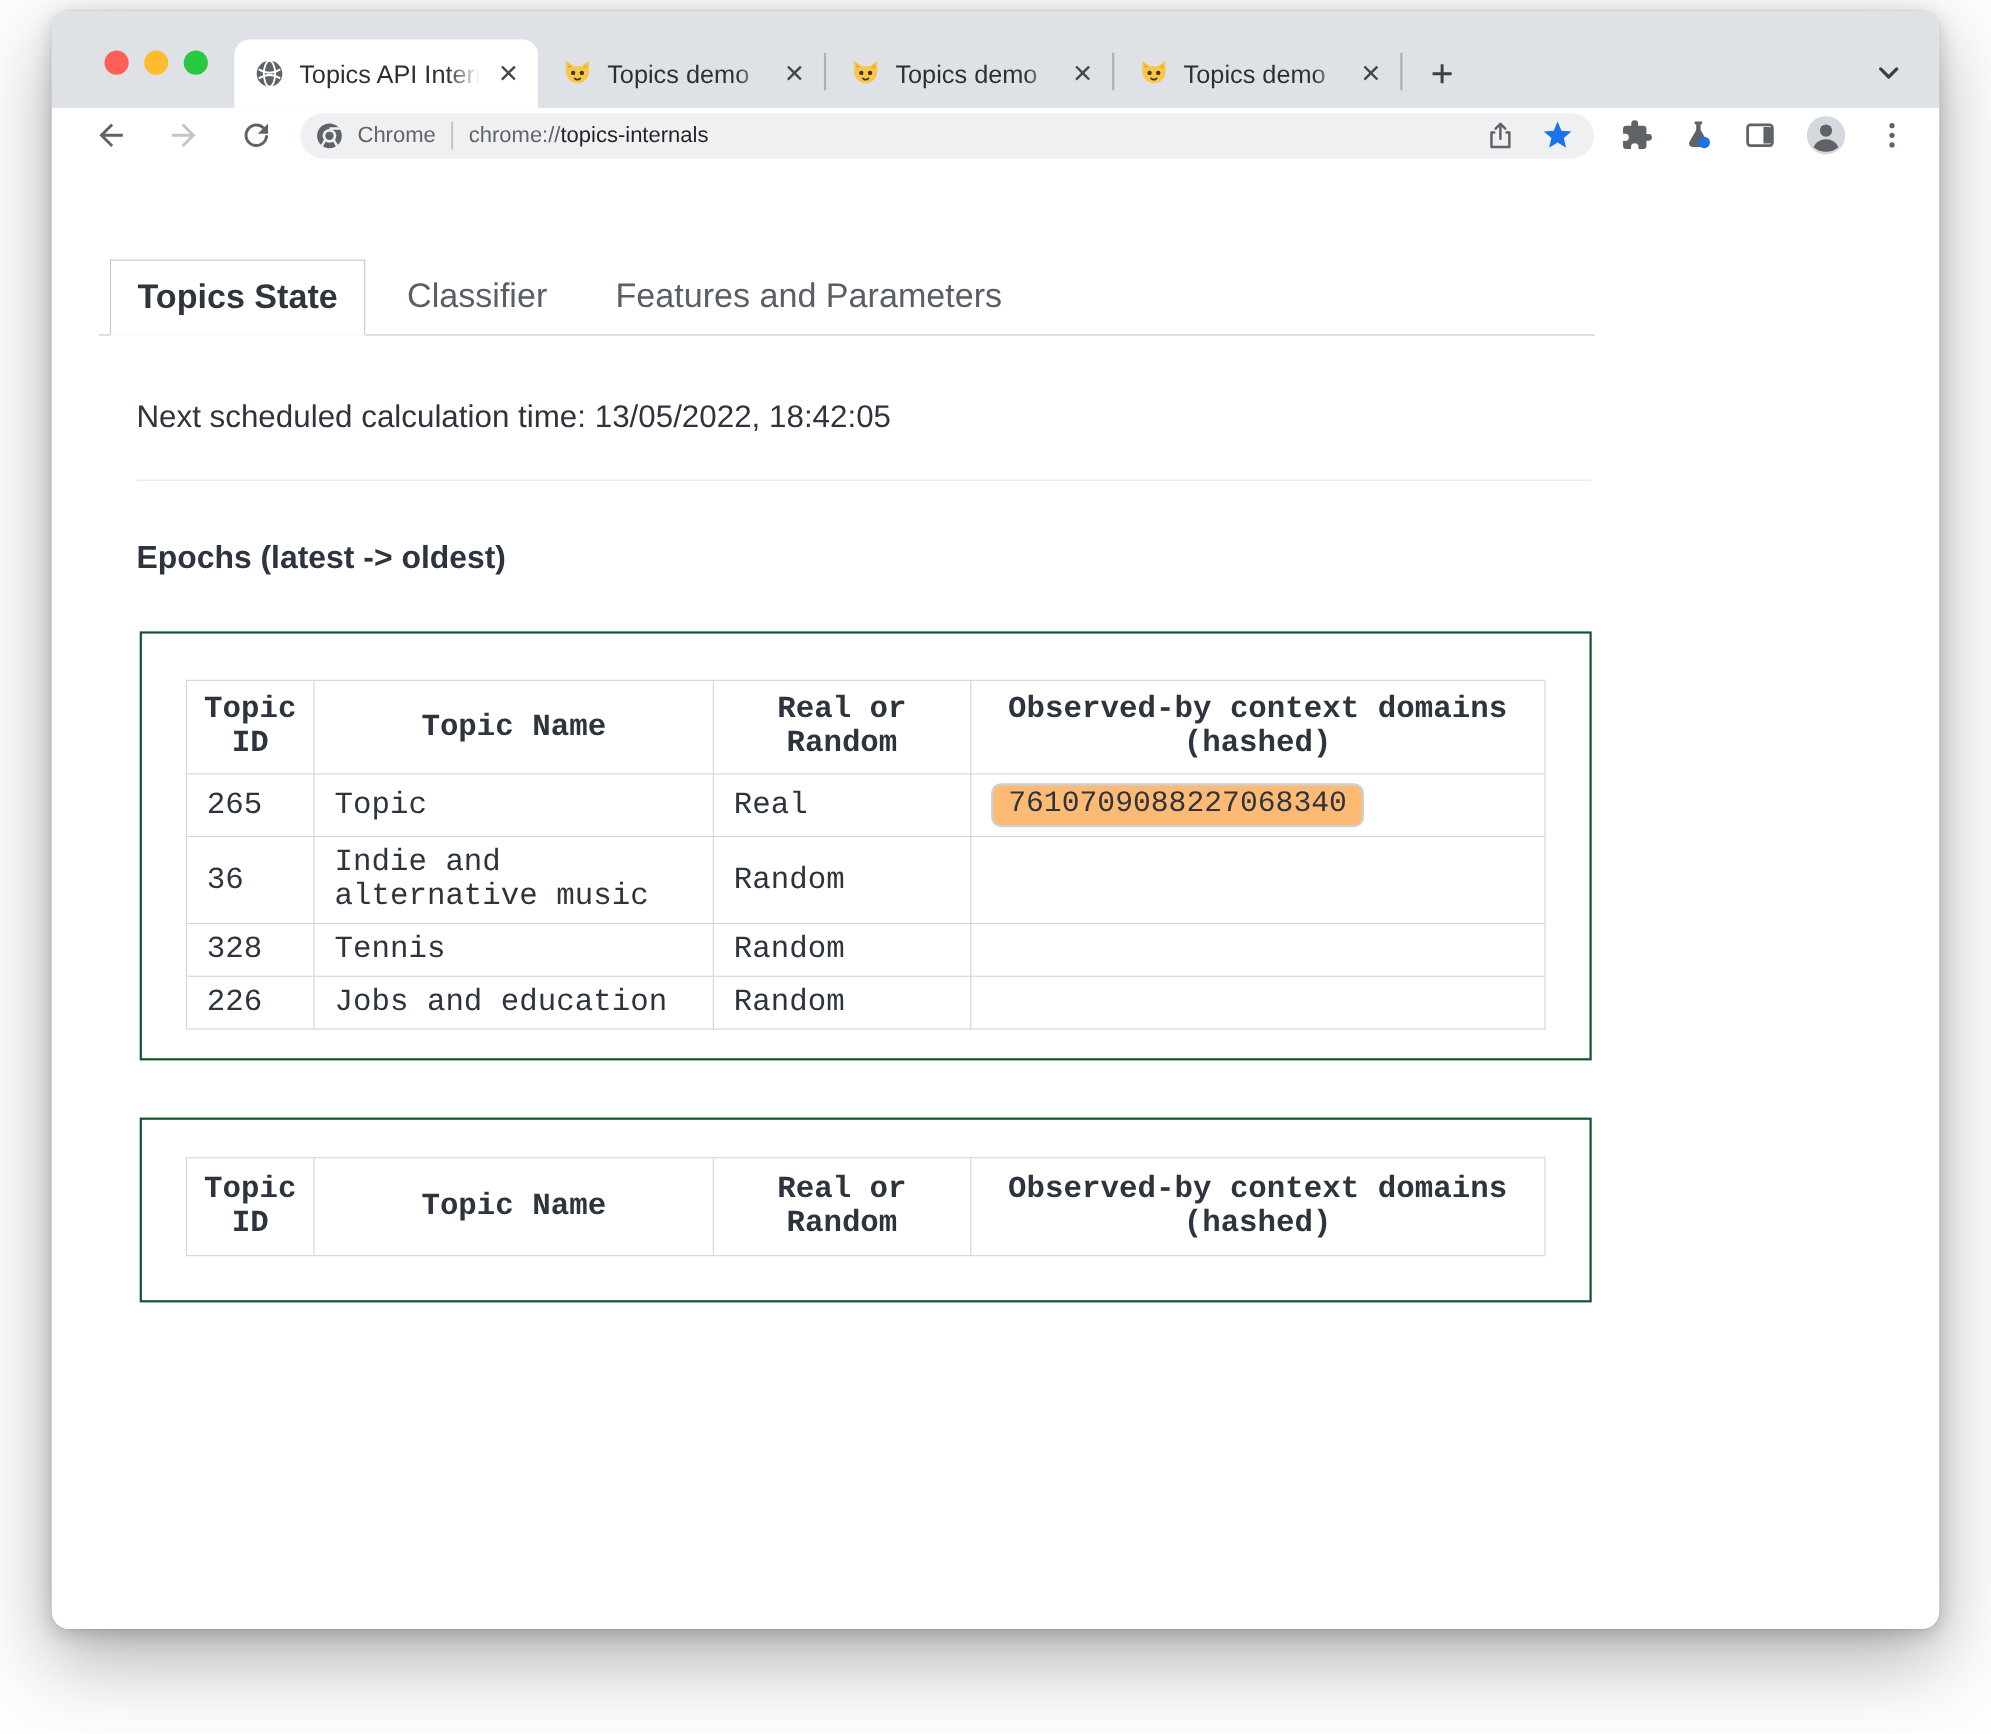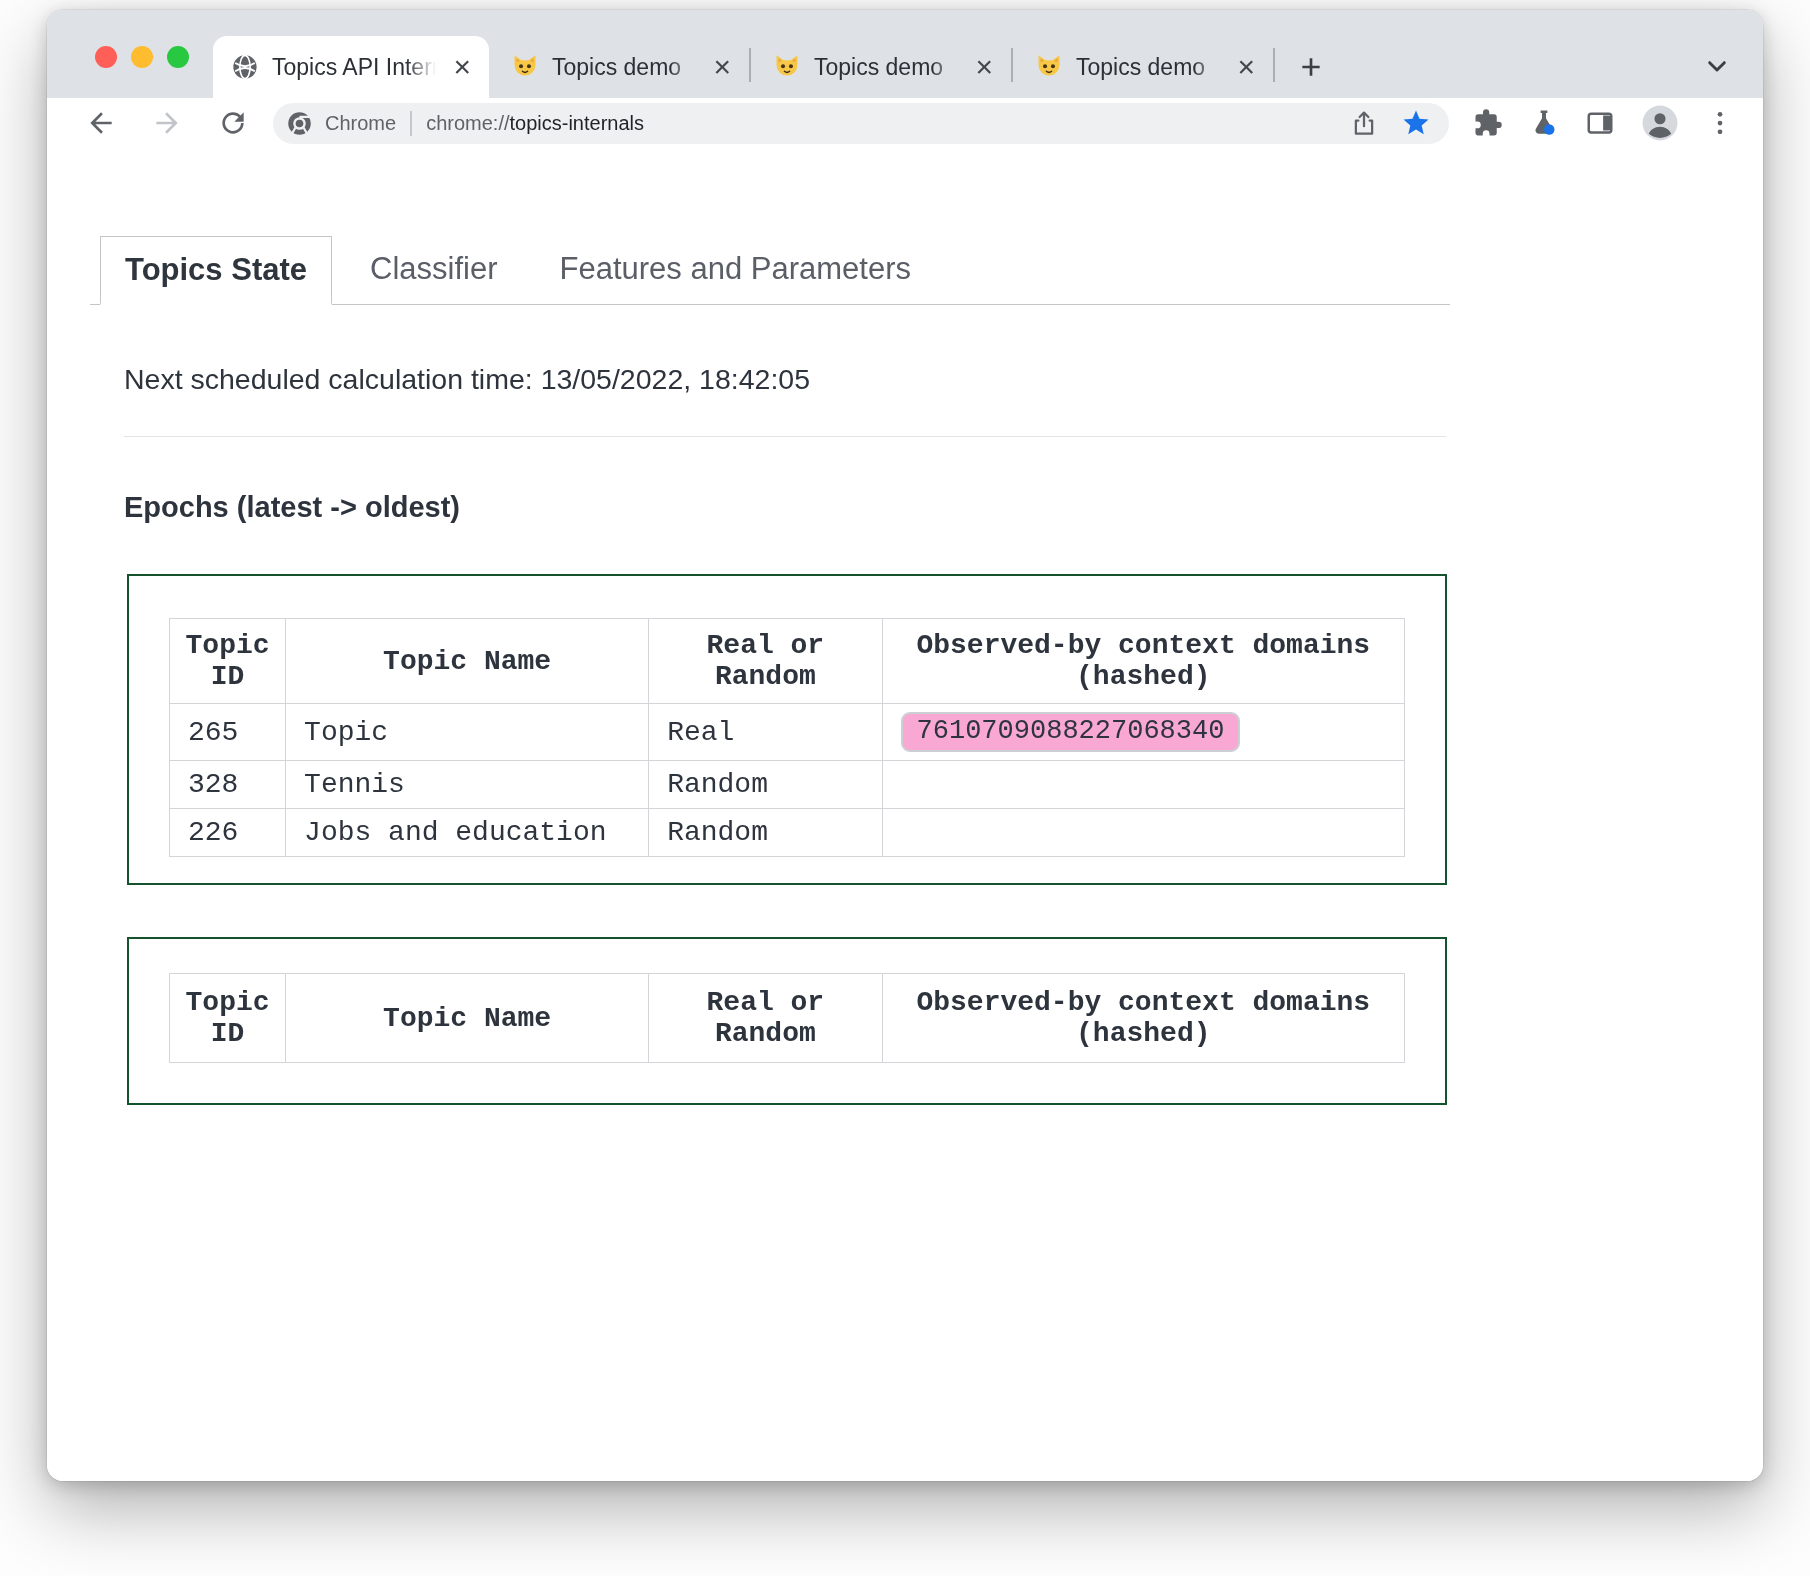--- a/index.html
+++ b/index.html
@@ -66,21 +66,21 @@
   .panel { margin-top:50px; margin-left:37px; width:1320px; border:2px solid #14532d; background:#fff; padding:42px 40px 26px 40px;font-family:Liberation Mono, monospace; }
   .panel.second { margin-top:52px; padding:34px 40px 40px 40px; }
 
   table { border-collapse:collapse; width:100%; font-size:28px; color:#2e343d; table-layout:fixed; }
   th, td { border:1px solid #d3d5d8; }
   th { font-weight:bold; text-align:center; padding:11px 10px; }
   td { text-align:left; padding:8px 18px; height:47px; }
   .second th { padding:13px 10px; }
   col.c-id { width:9.4%; } col.c-name { width:29.4%; } col.c-ror { width:18.9%; } col.c-dom { width:42.3%; }
 
-  .chip { display:inline-block; border:2px solid #ccd0d5; border-radius:9px; padding:2px 14px 4px 14px; font-size:27px; background:#f9a8d4; color:#2e343d; }
+  .chip { display:inline-block; border:2px solid #ccd0d5; border-radius:9px; padding:2px 14px 4px 14px; font-size:27px; background:#fdba74; color:#2e343d; }
 
   .meta { margin-top:30px; font-size:28px; line-height:1.85; }
 </style>
 </head>
 <body>
 
 <div class="stage">
   <div class="window">
 
     <div class="tabstrip">
@@ -248,20 +248,26 @@
             </tr>
           </thead>
           <tbody>
             <tr>
               <td>265</td>
               <td>Topic</td>
               <td>Real</td>
               <td><span class="chip">7610709088227068340</span></td>
             </tr>
             <tr>
+              <td>36</td>
+              <td>Indie and alternative music</td>
+              <td>Random</td>
+              <td></td>
+            </tr>
+            <tr>
               <td>328</td>
               <td>Tennis</td>
               <td>Random</td>
               <td></td>
             </tr>
             <tr>
               <td>226</td>
               <td>Jobs and education</td>
               <td>Random</td>
               <td></td>

